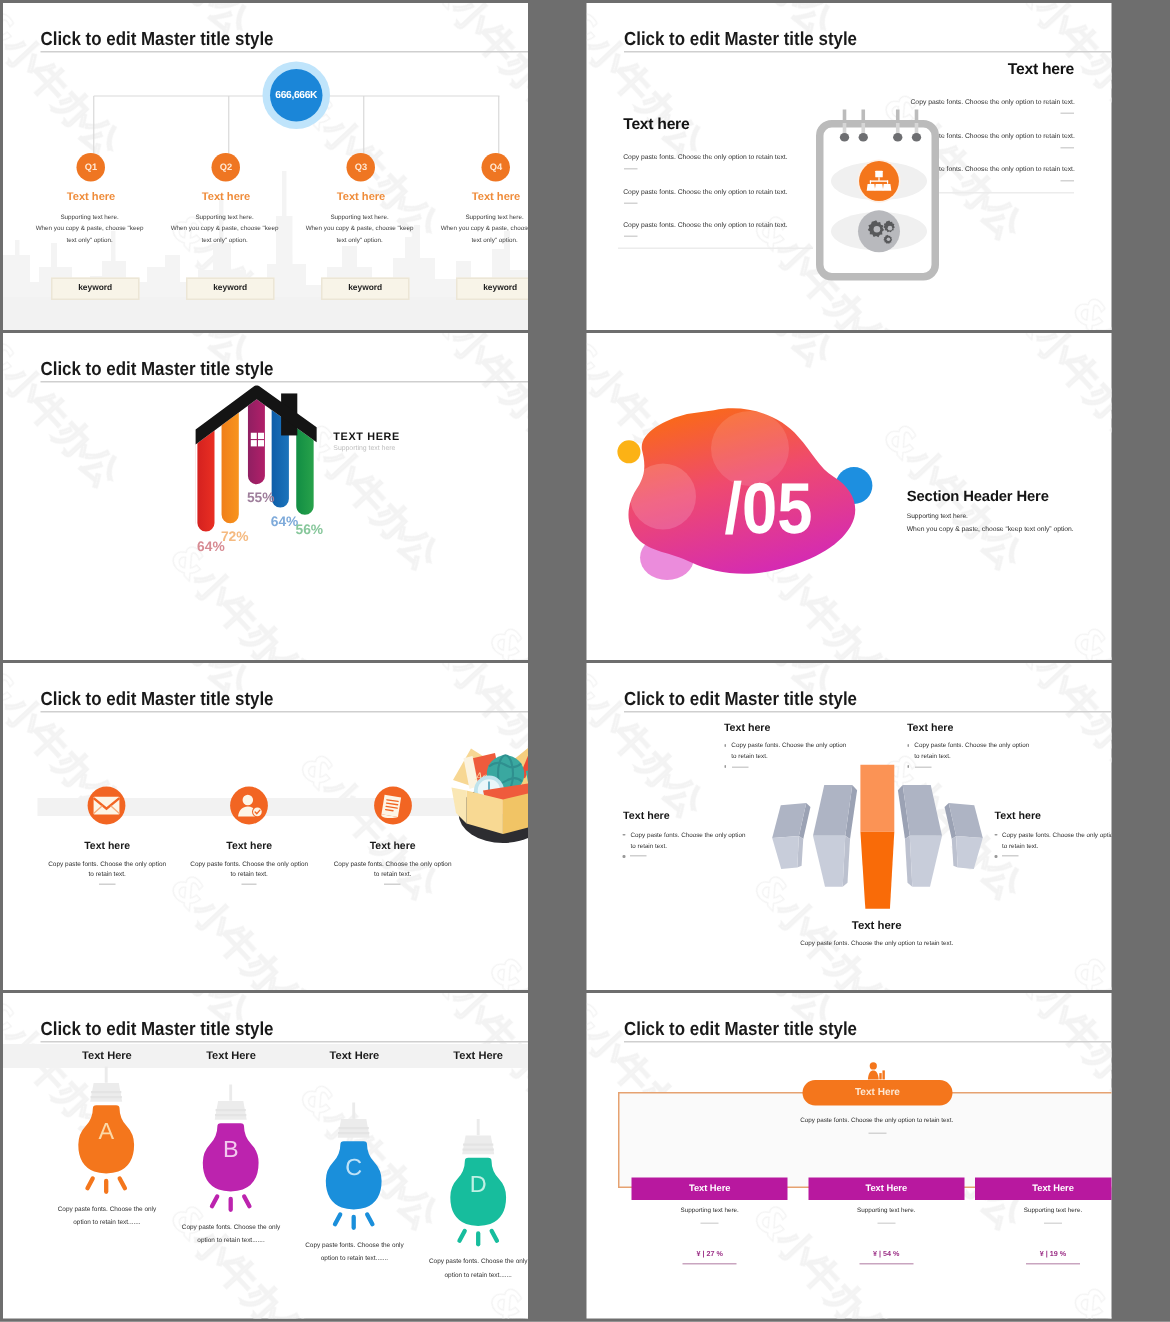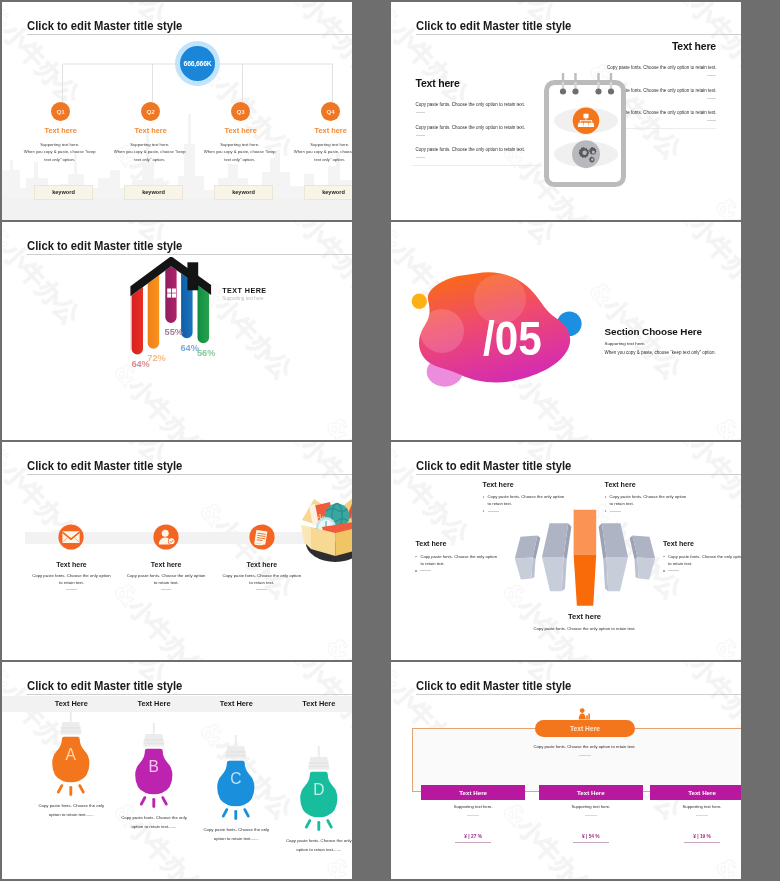--- a/index.html
+++ b/index.html
@@ -370,21 +370,21 @@
       <circle cx="171.3" cy="68.7" r="12.3" fill="#1d8fe0"></circle>
       <ellipse cx="46.7" cy="116.7" rx="18" ry="15" fill="#e673d4" opacity="0.82"></ellipse>
       <path fill="url(#blobg)" d="
         M 78,18.5 C 100,14 122,22 134,36 C 144,47 148,57 158,63 C 171,71 176,84 169,96
         C 161,110 141,120 119,125 C 98,130 78,127 63,120 C 49,113 35,113 27,104
         C 18,94 20,80 27,70 C 33,61 32,53 30,45 C 28,34 44,25 60,21 Z"></path>
       <ellipse cx="102" cy="44" rx="26" ry="25" fill="#ffffff" opacity="0.12"></ellipse>
       <ellipse cx="44" cy="76" rx="22" ry="22" fill="#ffffff" opacity="0.16"></ellipse>
       <text x="85" y="100.5" font-family="Liberation Sans, sans-serif" font-size="48" font-weight="bold" fill="#ffffff" transform="scale(0.88,1)" transform-origin="85 100.5">/05</text>
     </svg>
-    <div class="s4-h">Section Choose Here</div>
+    <div class="s4-h">Section Header Here</div>
     <div class="s4-p1">Supporting text here.</div>
     <div class="s4-p2">When you copy &amp; paste, choose “keep text only” option.</div>
     <svg class="wm" width="387" height="219" viewBox="0 0 387 219">
       <defs>
         <pattern id="wmpat" width="185" height="118" patternUnits="userSpaceOnUse" patternTransform="rotate(47)">
           <text x="0" y="22" font-family="DejaVu Sans, sans-serif" font-size="25" font-weight="bold" fill="none" stroke="#f3f3f3" stroke-width="0.8">&amp;小牛办公</text>
         </pattern>
       </defs>
       <rect x="0" y="0" width="387" height="219" fill="url(#wmpat)"></rect>
     </svg>

